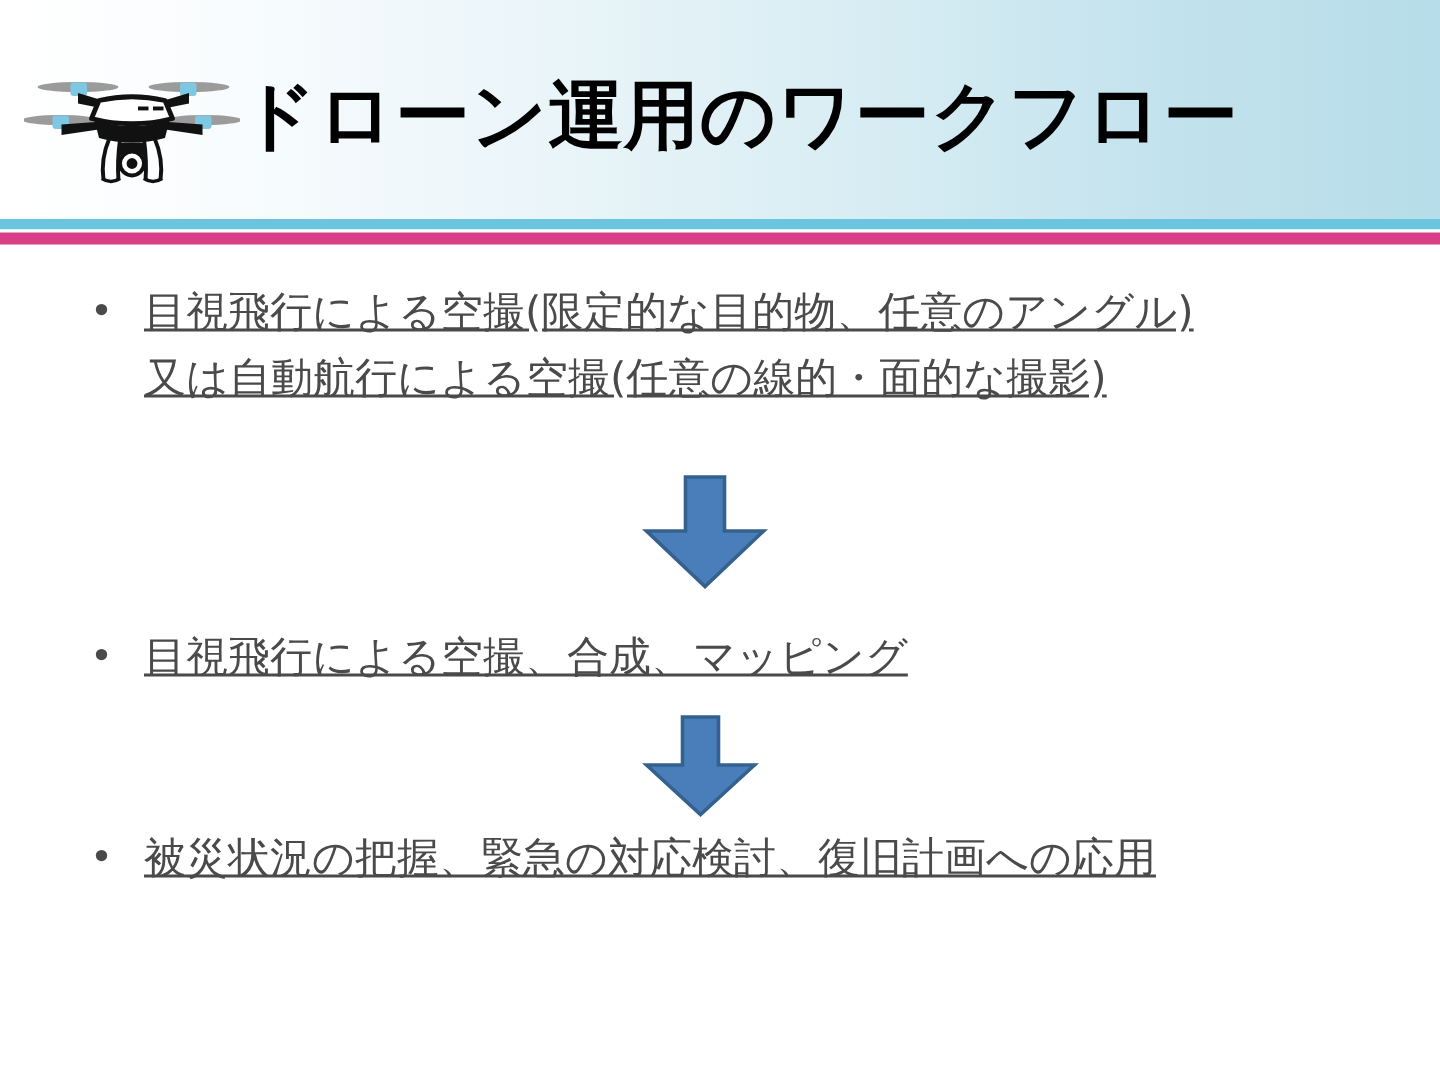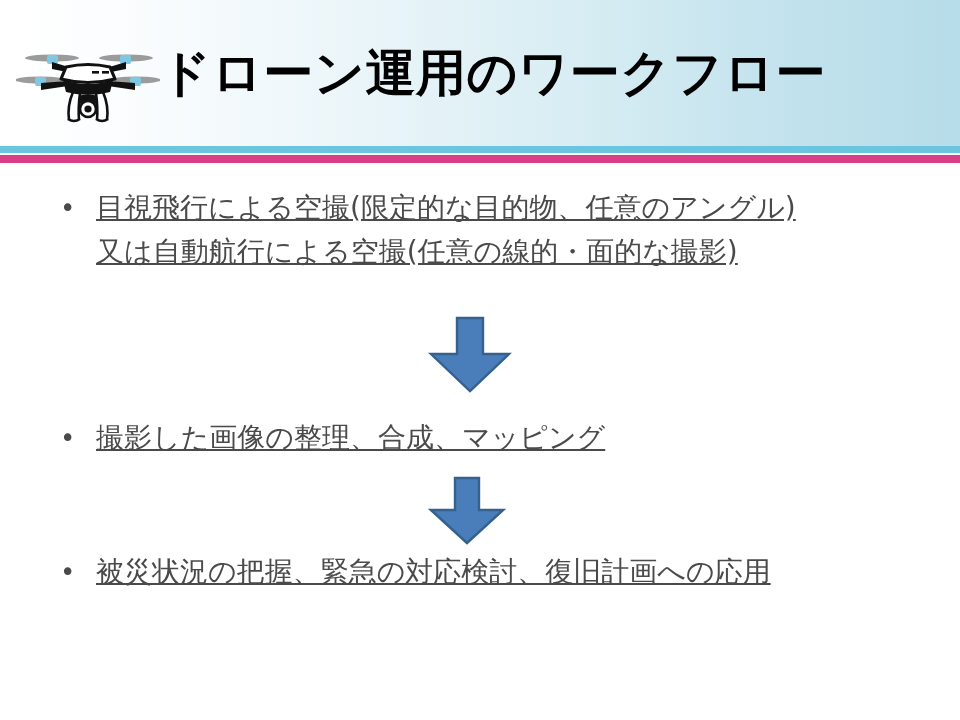--- a/index.html
+++ b/index.html
@@ -73,21 +73,21 @@
 
   
   #slide-title {
     position: absolute;
     left: 160px;
     top: 37px;
     width: 790px;
     height: 80px;
     display: flex;
     align-items: center;
-    font-family: Liberation Mono, monospace;
+    font-family: Liberation Sans, sans-serif;
     font-size: 50px;
     font-weight: 700;
     letter-spacing: 0.5px;
     color: #000000;
     white-space: nowrap;
     line-height: 1.05;
   }
 
   
   .bullet-row {
@@ -183,21 +183,21 @@
   </div>
 
   <div id="arrow-1" class="arrow-down">
     <svg viewBox="0 0 84 78" width="84" height="78" xmlns="http://www.w3.org/2000/svg">
       <polygon points="29,2 55,2 55,38 81,38 42,75 3,38 29,38" fill="#4a7ebb" stroke="#35618e" stroke-width="2.4" stroke-linejoin="miter"></polygon>
     </svg>
   </div>
 
   <div id="bullet-2" class="bullet-row">
     <span class="bullet-marker">•</span>
-    <span class="bullet-text">撮影した画像の整理、合成、マッピング</span>
+    <span class="bullet-text">目視飛行による空撮、合成、マッピング</span>
   </div>
 
   <div id="arrow-2" class="arrow-down">
     <svg viewBox="0 0 78 70" width="78" height="70" xmlns="http://www.w3.org/2000/svg">
       <polygon points="27,2 51,2 51,34 75,34 39,67 3,34 27,34" fill="#4a7ebb" stroke="#35618e" stroke-width="2.4" stroke-linejoin="miter"></polygon>
     </svg>
   </div>
 
   <div id="bullet-3" class="bullet-row">
     <span class="bullet-marker">•</span>

